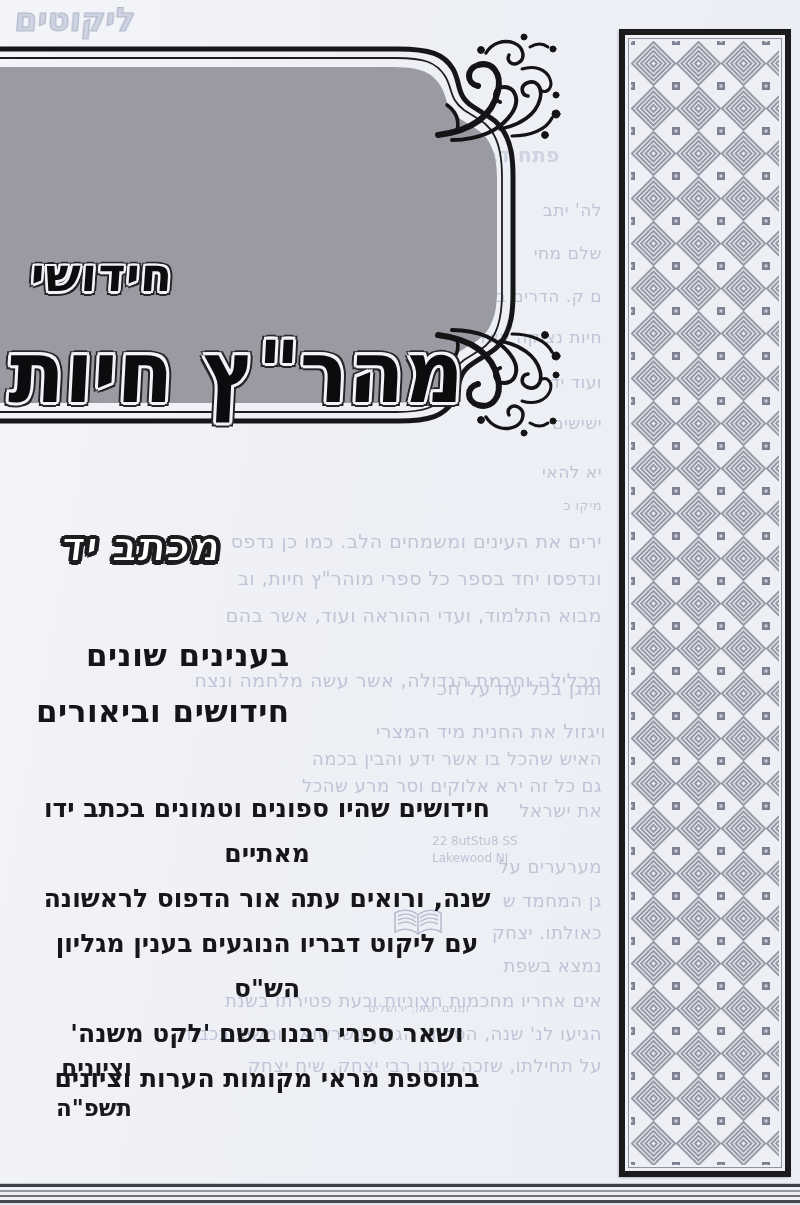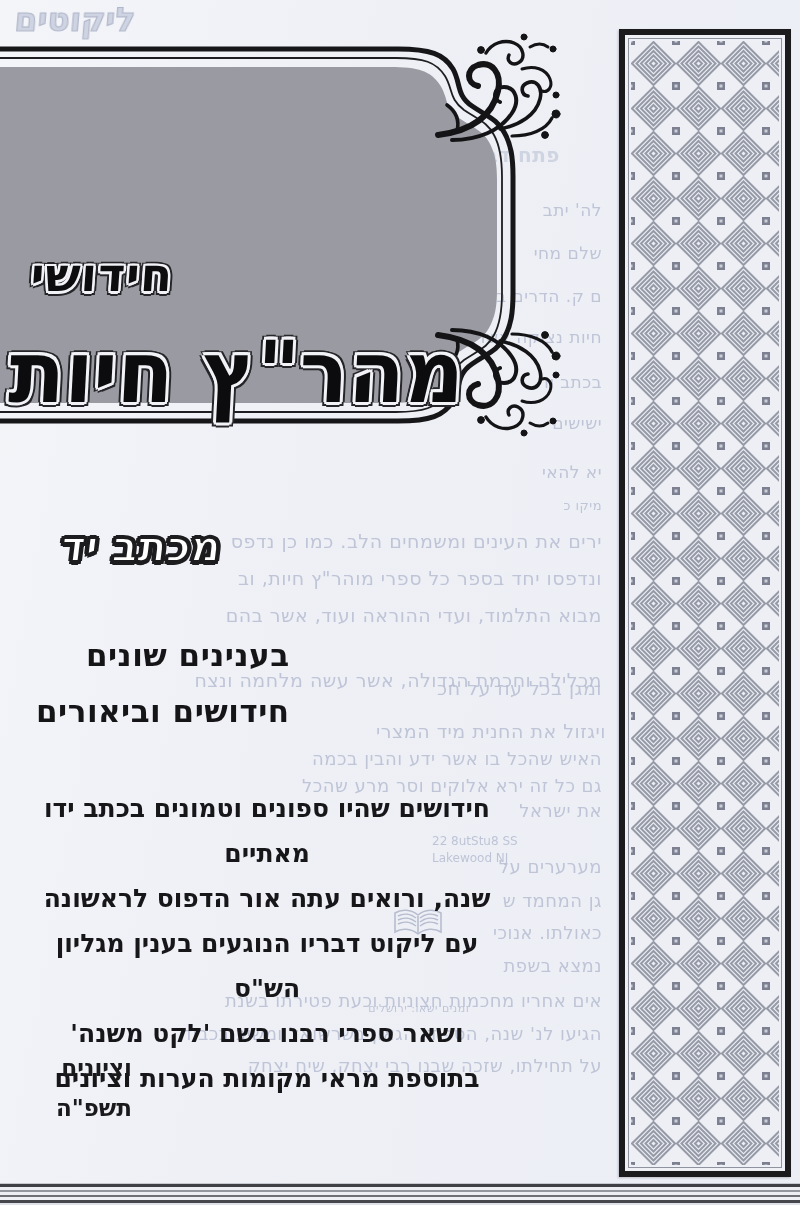--- a/index.html
+++ b/index.html
@@ -95,36 +95,36 @@
 <body>
 
 <div class="page">
 
   <div id="ghost-layer">
       <div class="ghost" style="right: 240px; top: 143px; font-size: 20px; font-weight: bold; opacity: 0.55;">פתח דבר</div>
       <div class="ghost" style="right: 198px; top: 200px; font-size: 17px;">לה' יתב</div>
       <div class="ghost" style="right: 198px; top: 243px; font-size: 17px;">שלם מחי</div>
       <div class="ghost" style="right: 198px; top: 286px; font-size: 17px;">ם ק. הדרים בם</div>
       <div class="ghost" style="right: 198px; top: 327px; font-size: 17px;">חיות נצוקה אשר</div>
-      <div class="ghost" style="right: 198px; top: 372px; font-size: 17px;">בכתב יד</div>
+      <div class="ghost" style="right: 198px; top: 372px; font-size: 17px;">ועוד יד</div>
       <div class="ghost" style="right: 198px; top: 413px; font-size: 17px;">ישישים</div>
       <div class="ghost" style="right: 198px; top: 462px; font-size: 17px; text-align: center;">יא להאי</div>
       <div class="ghost" style="right: 198px; top: 498px; font-size: 13px;">מיקו כ</div>
       <div class="ghost" style="right: 198px; top: 530px; font-size: 19px;">ירים את העינים ומשמחים הלב. כמו כן נדפס</div>
       <div class="ghost" style="right: 198px; top: 567px; font-size: 19px;">ונדפסו יחד בספר כל ספרי מוהר"ץ חיות, וב</div>
       <div class="ghost" style="right: 198px; top: 604px; font-size: 19px;">מבוא התלמוד, ועדי ההוראה ועוד, אשר בהם</div>
       <div class="ghost" style="right: 198px; top: 641px; font-size: 19px; margin-top: 28px;">מכלילה וחכמת הגדולה, אשר עשה מלחמה ונצח</div>
       <div class="ghost" style="right: 198px; top: 677px; font-size: 19px;">ומגן בכל עוז על חכ</div>
       <div class="ghost" style="right: 194px; top: 712px; font-size: 19px; margin-top: 8px;">ויגזול את החנית מיד המצרי</div>
       <div class="ghost" style="right: 198px; top: 748px; font-size: 18px;">האיש שהכל בו אשר ידע והבין בכמה</div>
       <div class="ghost" style="right: 198px; top: 775px; font-size: 18px;">גם כל זה ירא אלוקים וסר מרע שהכל</div>
       <div class="ghost" style="right: 198px; top: 800px; font-size: 18px;">את ישראל</div>
       <div class="ghost" style="right: 198px; top: 856px; font-size: 18px;">מערערים על</div>
       <div class="ghost" style="right: 198px; top: 890px; font-size: 18px;">גן המחמד ש</div>
-      <div class="ghost" style="right: 198px; top: 922px; font-size: 18px;">כאולתו. אנוכי</div>
+      <div class="ghost" style="right: 198px; top: 922px; font-size: 18px;">כאולתו. יצחק</div>
       <div class="ghost" style="right: 198px; top: 955px; font-size: 18px;">נמצא בשפת</div>
       <div class="ghost" style="right: 330px; top: 1002px; font-size: 11px;">זמנים ישאו: ירושלים</div>
       <div class="ghost" style="right: 198px; top: 990px; font-size: 18px;">אים אחריו מחכמות חצוניות וכעת פטירתו בשנת</div>
       <div class="ghost" style="right: 198px; top: 1023px; font-size: 18px;">הגיעו לנ' שנה, הספידו הגאון בשרשואל ומשיב בכבוד</div>
       <div class="ghost" style="right: 198px; top: 1055px; font-size: 18px;">על תחילתו, שזכה שבנו רבי יצחק, שיח יצחק</div>
       <div class="ghost-latin" style="left: 432px; top: 834px; font-size: 12px;">22 8utStu8 SS</div>
       <div class="ghost-latin" style="left: 432px; top: 851px; font-size: 12px;">Lakewood NJ</div>
     </div>
 
   <svg class="abs ghost-book" width="52" height="34" viewBox="0 0 52 34">

